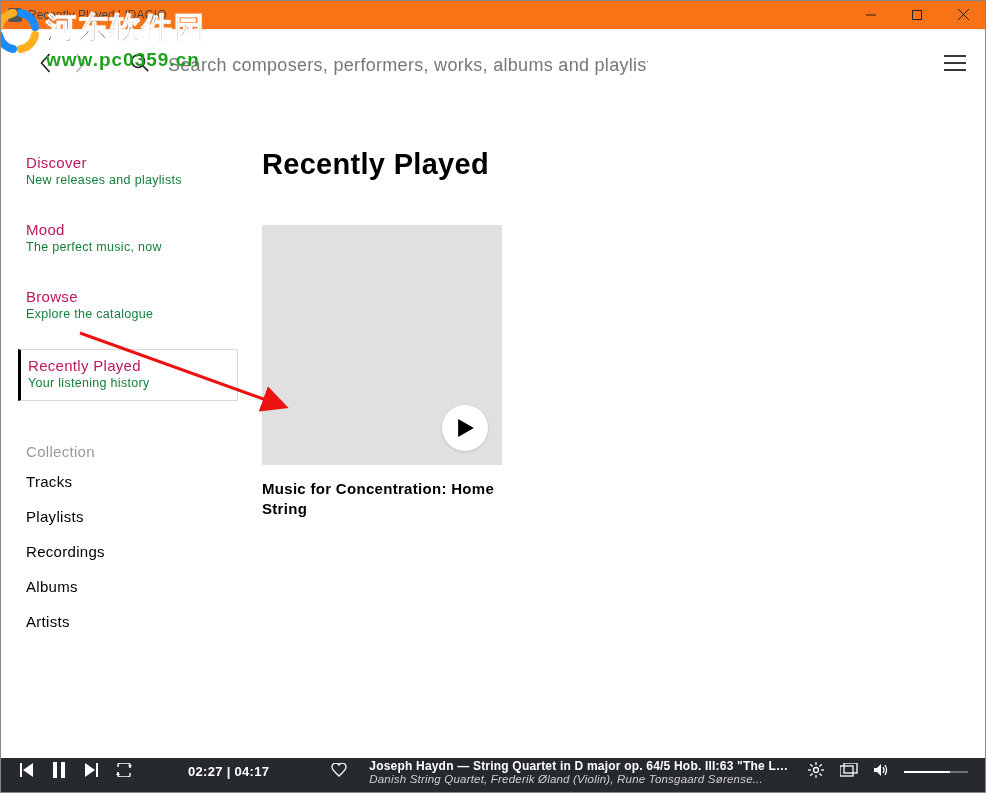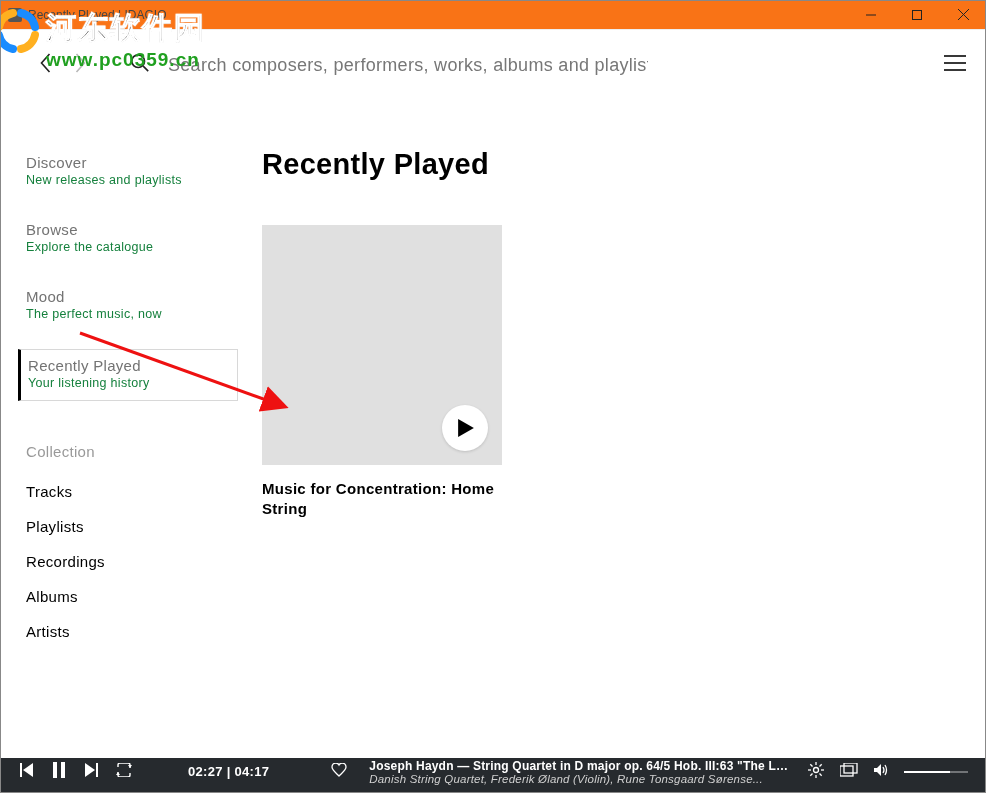--- a/index.html
+++ b/index.html
@@ -26,25 +26,25 @@
 .search-row svg { width: 20px; height: 20px; }
 .search-input { border: none; outline: none; font-size: 18px; color: #555; width: 480px; font-family: inherit; }
 .search-input::placeholder { color: #777; letter-spacing: 0.3px; }
 .hamburger { margin-left: auto; cursor: pointer; }
 .hamburger svg { width: 22px; height: 18px; }
 
 
 .content { display: flex; height: calc(100% - 100px - 35px); }
 .sidebar { width: 238px; padding: 48px 0 0 26px; }
 .nav-item { padding: 6px 0 10px 0; cursor: pointer; }
-.nav-item .title { font-size: 15px; color: #737373; font-weight: 500; letter-spacing: 0.3px; }
+.nav-item .title { font-size: 15px; color: #be185d; font-weight: 500; letter-spacing: 0.3px; }
 .nav-item .sub { font-size: 12.5px; color: #15803d; margin-top: 2px; letter-spacing: 0.3px; }
 .nav-item + .nav-item { margin-top: 18px; }
 .nav-item.active { border: 1px solid #d8d8d8; border-left: 3px solid #000; margin-left: -8px; padding: 7px 0 10px 7px; }
-.section-label { font-size: 15px; color: #999; margin-top: 42px; margin-bottom: 14px; letter-spacing: 0.3px; }
+.section-label { font-size: 15px; color: #999; margin-top: 42px; margin-bottom: 4px; letter-spacing: 0.3px; }
 .col-item { font-size: 15px; color: #000; padding: 9px 0; cursor: pointer; letter-spacing: 0.3px; }
 
 .main { flex: 1; padding: 48px 0 0 24px; }
 .page-title { font-size: 29px; font-weight: 700; color: #000; letter-spacing: 0.3px; }
 .tile { margin-top: 44px; width: 240px; cursor: pointer; }
 .tile-cover { width: 240px; height: 240px; background: #e0e0e0; position: relative; }
 .play-circ { position: absolute; right: 14px; bottom: 14px; width: 46px; height: 46px; border-radius: 50%; background: #fff; display: flex; align-items: center; justify-content: center; box-shadow: 0 1px 3px rgba(0,0,0,0.15); }
 .play-circ svg { width: 16px; height: 18px; margin-left: 2px; }
 .tile-title { font-size: 15px; font-weight: 700; color: #000; margin-top: 14px; line-height: 1.35; letter-spacing: 0.3px; }
 
@@ -142,26 +142,26 @@
   </div>
 </div>
 
 <div class="content">
   <div class="sidebar">
     <div class="nav-item">
       <div class="title">Discover</div>
       <div class="sub">New releases and playlists</div>
     </div>
     <div class="nav-item">
+      <div class="title">Mood</div>
+      <div class="sub">The perfect music, now</div>
+    </div>
+    <div class="nav-item">
       <div class="title">Browse</div>
       <div class="sub">Explore the catalogue</div>
-    </div>
-    <div class="nav-item">
-      <div class="title">Mood</div>
-      <div class="sub">The perfect music, now</div>
     </div>
     <div class="nav-item active">
       <div class="title">Recently Played</div>
       <div class="sub">Your listening history</div>
     </div>
 
     <div class="section-label">Collection</div>
     <div class="col-item">Tracks</div>
     <div class="col-item">Playlists</div>
     <div class="col-item">Recordings</div>

